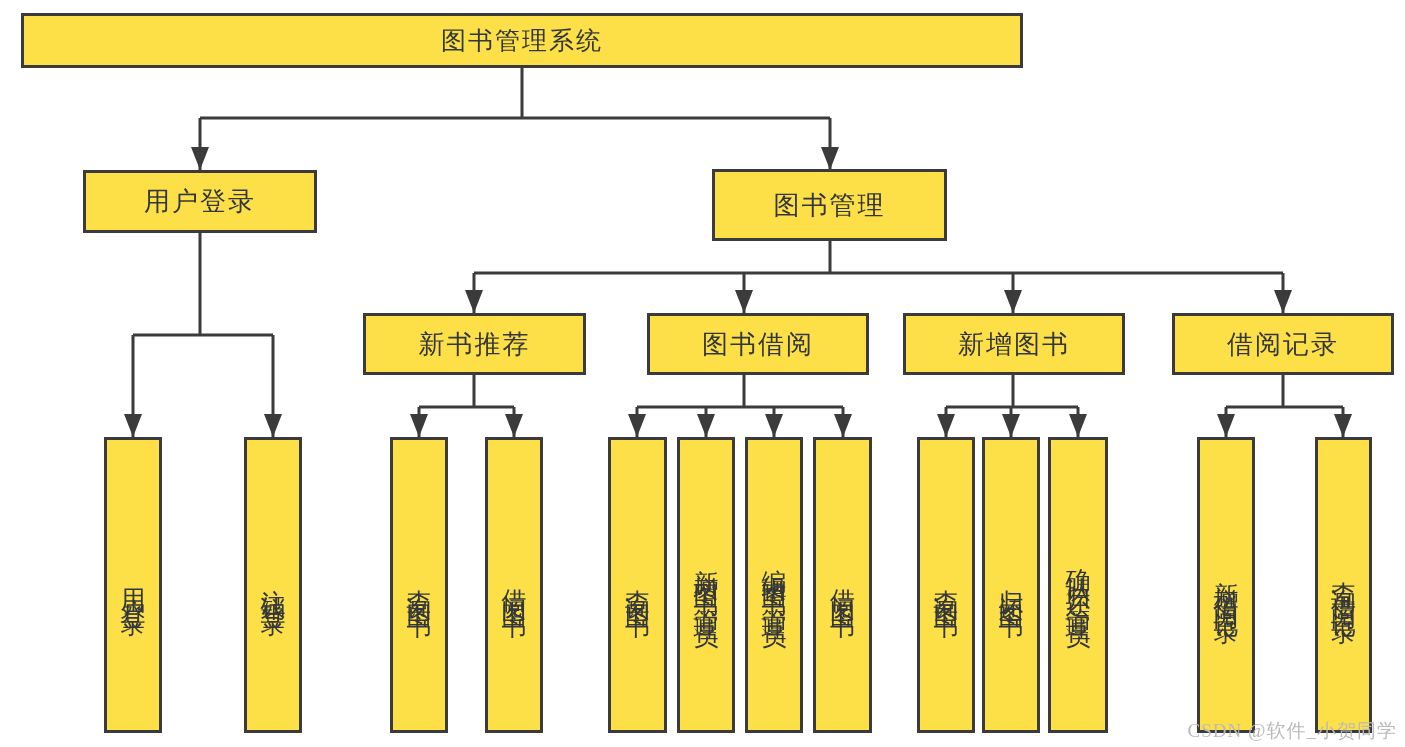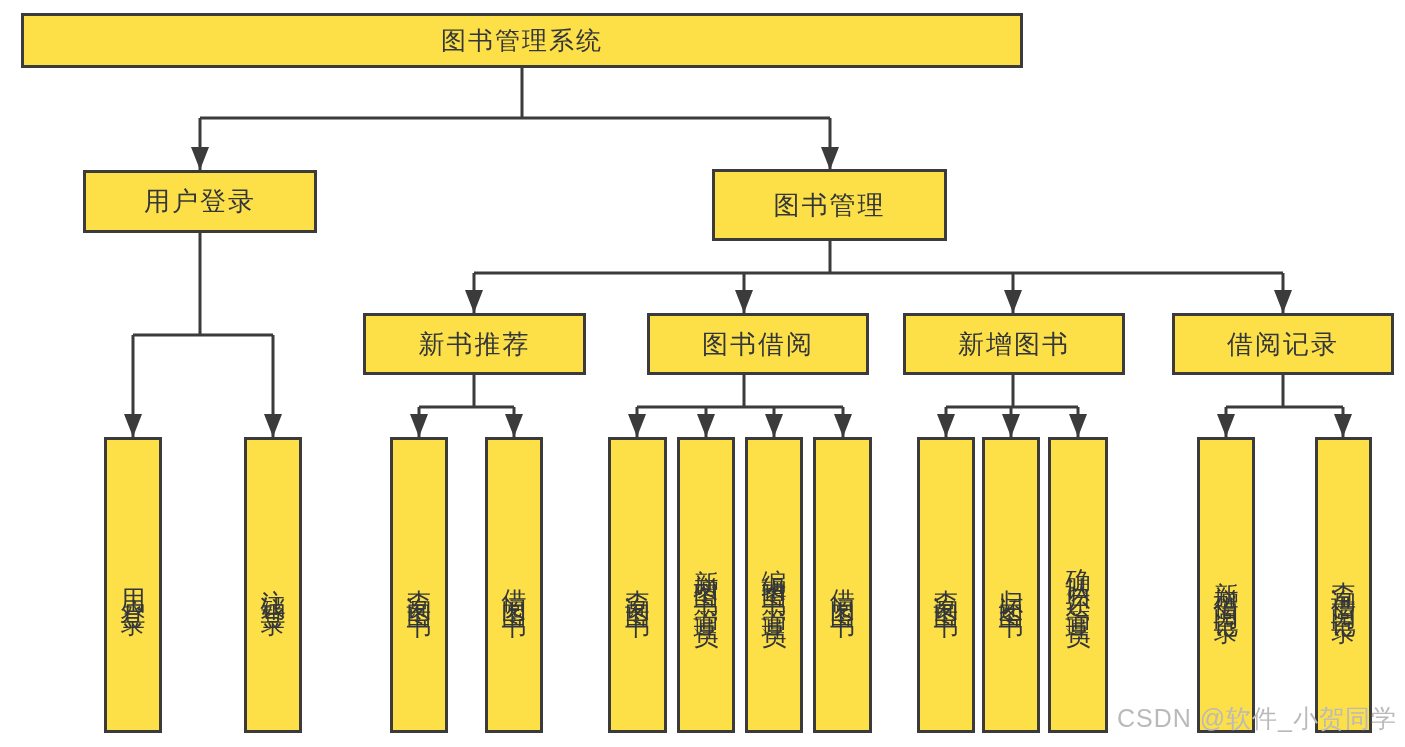--- a/index.html
+++ b/index.html
@@ -54,26 +54,27 @@
     font-size: 25px;
     letter-spacing: 8px;
     line-height: 1;
     top: 437px;
     height: 296px;
     width: 58px;
   }
   .watermark {
     position: absolute;
     right: 8px;
-    bottom: 12px;
-    font-size: 25px;
+    bottom: 3px;
+    font-size: 19px;
     color: var(--watermark);
     letter-spacing: 1px;
     white-space: nowrap;
     z-index: 5;
+    font-family: Liberation Serif, serif;
   }
 </style>
 </head>
 <body>
 
 <div class="canvas">
 
   <svg class="connectors" viewBox="0 0 1405 747" xmlns="http://www.w3.org/2000/svg">
 
     <path class="line" d="M522,68 V118 M200,118 H830 M200,118 V170 M830,118 V170"></path>

